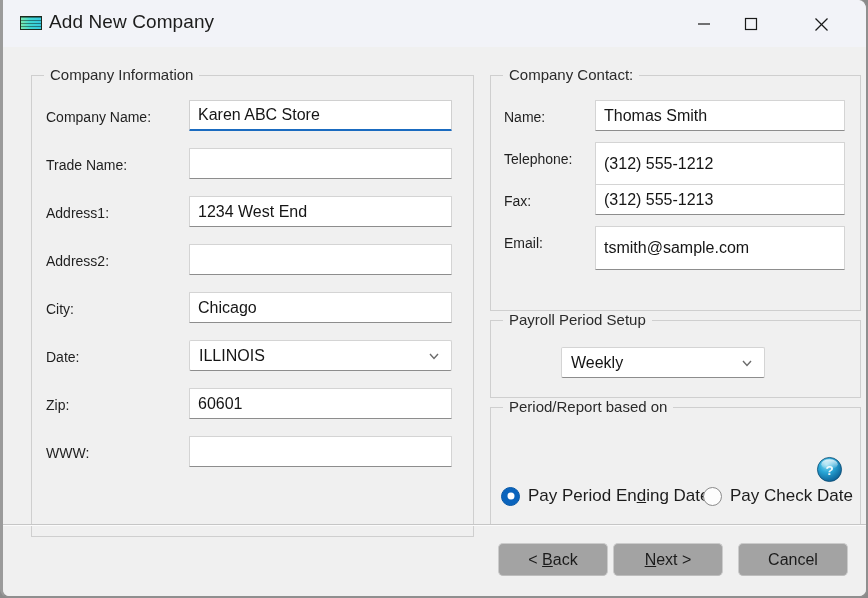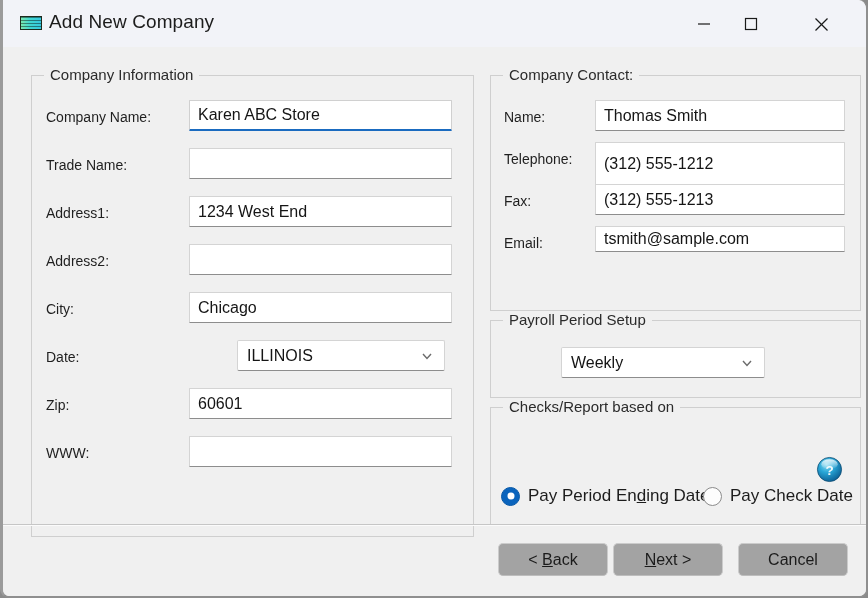--- a/index.html
+++ b/index.html
@@ -282,21 +282,21 @@
       <div class="flabel" style="left:14px; top:129px;">Address1:</div>
       <input class="tinput" style="left: 157px; top: 120px; width: 263px; height: 31px;" value="1234 West End">
 
       <div class="flabel" style="left:14px; top:177px;">Address2:</div>
       <input class="tinput" style="left: 157px; top: 168px; width: 263px; height: 31px;" value="">
 
       <div class="flabel" style="left:14px; top:225px;">City:</div>
       <input class="tinput" style="left: 157px; top: 216px; width: 263px; height: 31px;" value="Chicago">
 
       <div class="flabel" style="left:14px; top:273px;">Date:</div>
-      <div class="combo" style="left:157px; top:264px; width:208px; height:31px;margin-left:48px;">
+      <div class="combo" style="left:157px; top:264px; width:263px; height:31px;">
         <span class="cval">ILLINOIS</span>
         <svg class="chev" viewBox="0 0 14 14">
           <polyline points="3,5 7,9.5 11,5" fill="none" stroke="#6b6b6b" stroke-width="1.4"></polyline>
         </svg>
       </div>
 
       <div class="flabel" style="left:14px; top:321px;">Zip:</div>
       <input class="tinput" style="left: 157px; top: 312px; width: 263px; height: 31px;" value="60601">
 
       <div class="flabel" style="left:14px; top:369px;">WWW:</div>
@@ -309,35 +309,35 @@
       <div class="flabel" style="left:13px; top:33px;">Name:</div>
       <input class="tinput" style="left: 104px; top: 24px; width: 250px; height: 31px;" value="Thomas Smith">
 
       <div class="flabel" style="left:13px; top:75px;">Telephone:</div>
       <input class="tinput" style="left: 104px; top: 66px; width: 250px; height: 43px;" value="(312) 555-1212">
 
       <div class="flabel" style="left:13px; top:117px;">Fax:</div>
       <input class="tinput" style="left: 104px; top: 108px; width: 250px; height: 31px;" value="(312) 555-1213">
 
       <div class="flabel" style="left:13px; top:159px;">Email:</div>
-      <input class="tinput" style="left: 104px; top: 150px; width: 250px; height: 26px;" value="tsmith@sample.com">
+      <input class="tinput" style="left: 104px; top: 150px; width: 250px; height: 44px;" value="tsmith@sample.com">
     </fieldset>
 
     <fieldset class="gbox" id="gb-payroll">
       <div class="legend">Payroll Period Setup</div>
       <div class="combo" style="left:70px; top:26px; width:204px; height:31px;">
         <span class="cval">Weekly</span>
         <svg class="chev" viewBox="0 0 14 14">
           <polyline points="3,5 7,9.5 11,5" fill="none" stroke="#6b6b6b" stroke-width="1.4"></polyline>
         </svg>
       </div>
     </fieldset>
 
     <fieldset class="gbox" id="gb-checks">
-      <div class="legend">Checks/Report based on</div>
+      <div class="legend">Period/Report based on</div>
 
       <svg id="help-icon" viewBox="0 0 28 28">
         <defs>
           <radialGradient id="sphereGrad" cx="38%" cy="30%" r="75%">
             <stop offset="0%" stop-color="#8fdcf2"></stop>
             <stop offset="42%" stop-color="#29a8d8"></stop>
             <stop offset="100%" stop-color="#0a5c92"></stop>
           </radialGradient>
           <linearGradient id="gloss" x1="0" y1="0" x2="0" y2="1">
             <stop offset="0%" stop-color="#ffffff" stop-opacity="0.85"></stop>

